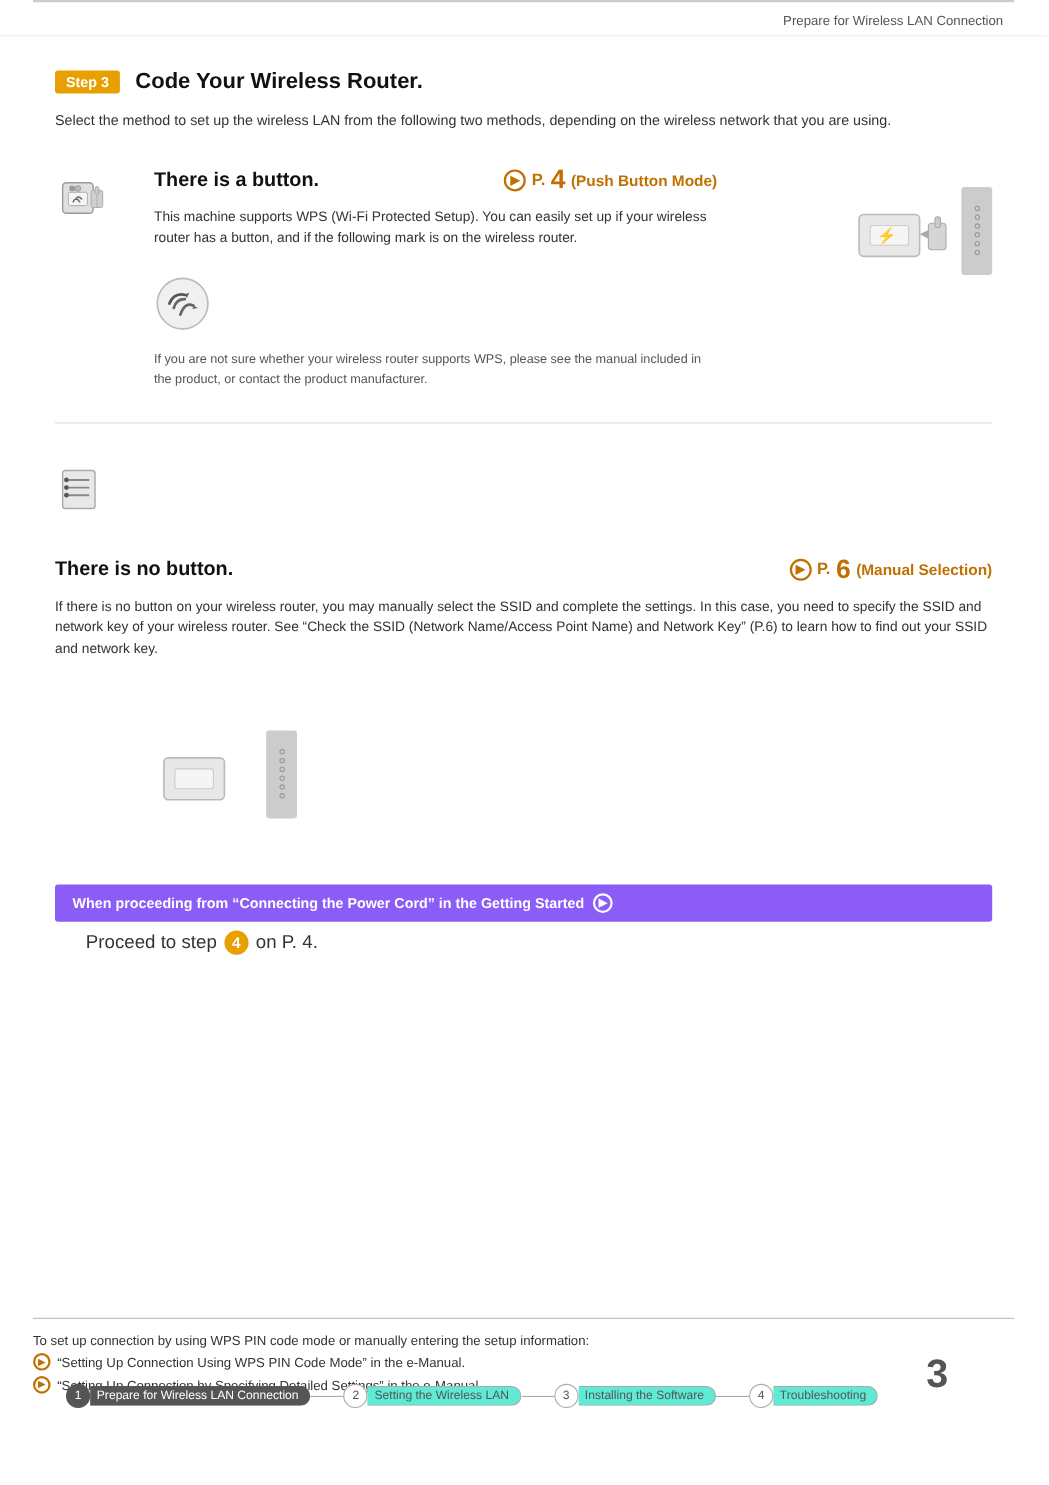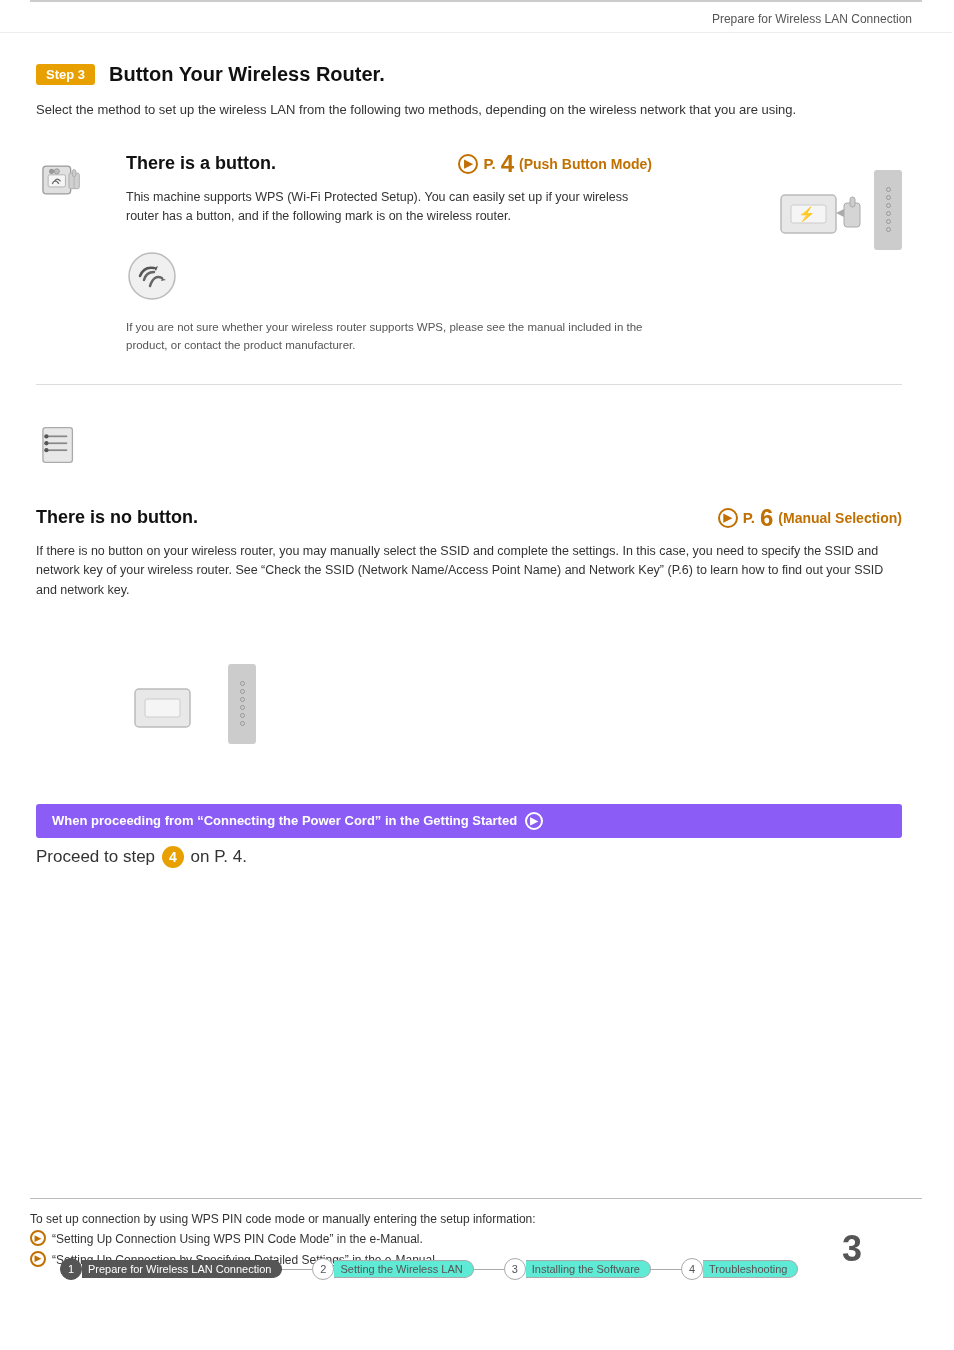--- a/index.html
+++ b/index.html
@@ -31,21 +31,21 @@
       text-align: right;
       padding: 10px 40px 6px 40px;
       font-size: 12px;
       color: #555;
       border-bottom: 1px solid #eee;
       margin-bottom: 0;
     }
 
     
     .main-content {
-      padding: 30px 50px 20px 36px;
+      padding: 30px 50px 20px 50px;
     }
 
     
     .step-header {
       display: flex;
       align-items: center;
       gap: 14px;
       margin-bottom: 14px;
     }
 
@@ -222,20 +222,21 @@
       font-size: 10px;
       color: #fff;
       flex-shrink: 0;
     }
 
     .proceed-text {
       font-size: 17px;
       color: #333;
       font-weight: normal;
       margin-bottom: 40px;
+      margin-left: 28px;
     }
 
     .proceed-step-num {
       display: inline-flex;
       align-items: center;
       justify-content: center;
       width: 22px;
       height: 22px;
       background: #e8a000;
       color: #fff;
@@ -369,21 +370,21 @@
   <div class="top-rule"></div>
 
   <div class="page-header">
     <span>Prepare for Wireless LAN Connection</span>
   </div>
 
   <div class="main-content">
 
     <div class="step-header">
       <span class="step-badge">Step 3</span>
-      <span class="step-title">Button Your Wireless Router.</span>
+      <span class="step-title">Code Your Wireless Router.</span>
     </div>
 
     <p class="step-description">Select the method to set up the wireless LAN from the following two methods, depending on the wireless network that you are using.</p>
 
     <div class="section-row">
 
       <div class="section-icon-col">
         <svg class="icon-button-svg" viewBox="0 0 60 60" fill="none" xmlns="http://www.w3.org/2000/svg">
           <rect x="8" y="14" width="32" height="32" rx="4" fill="#e0e0e0" stroke="#999" stroke-width="1.5"></rect>
           <rect x="14" y="24" width="20" height="14" rx="2" fill="#f5f5f5" stroke="#aaa" stroke-width="1"></rect>

